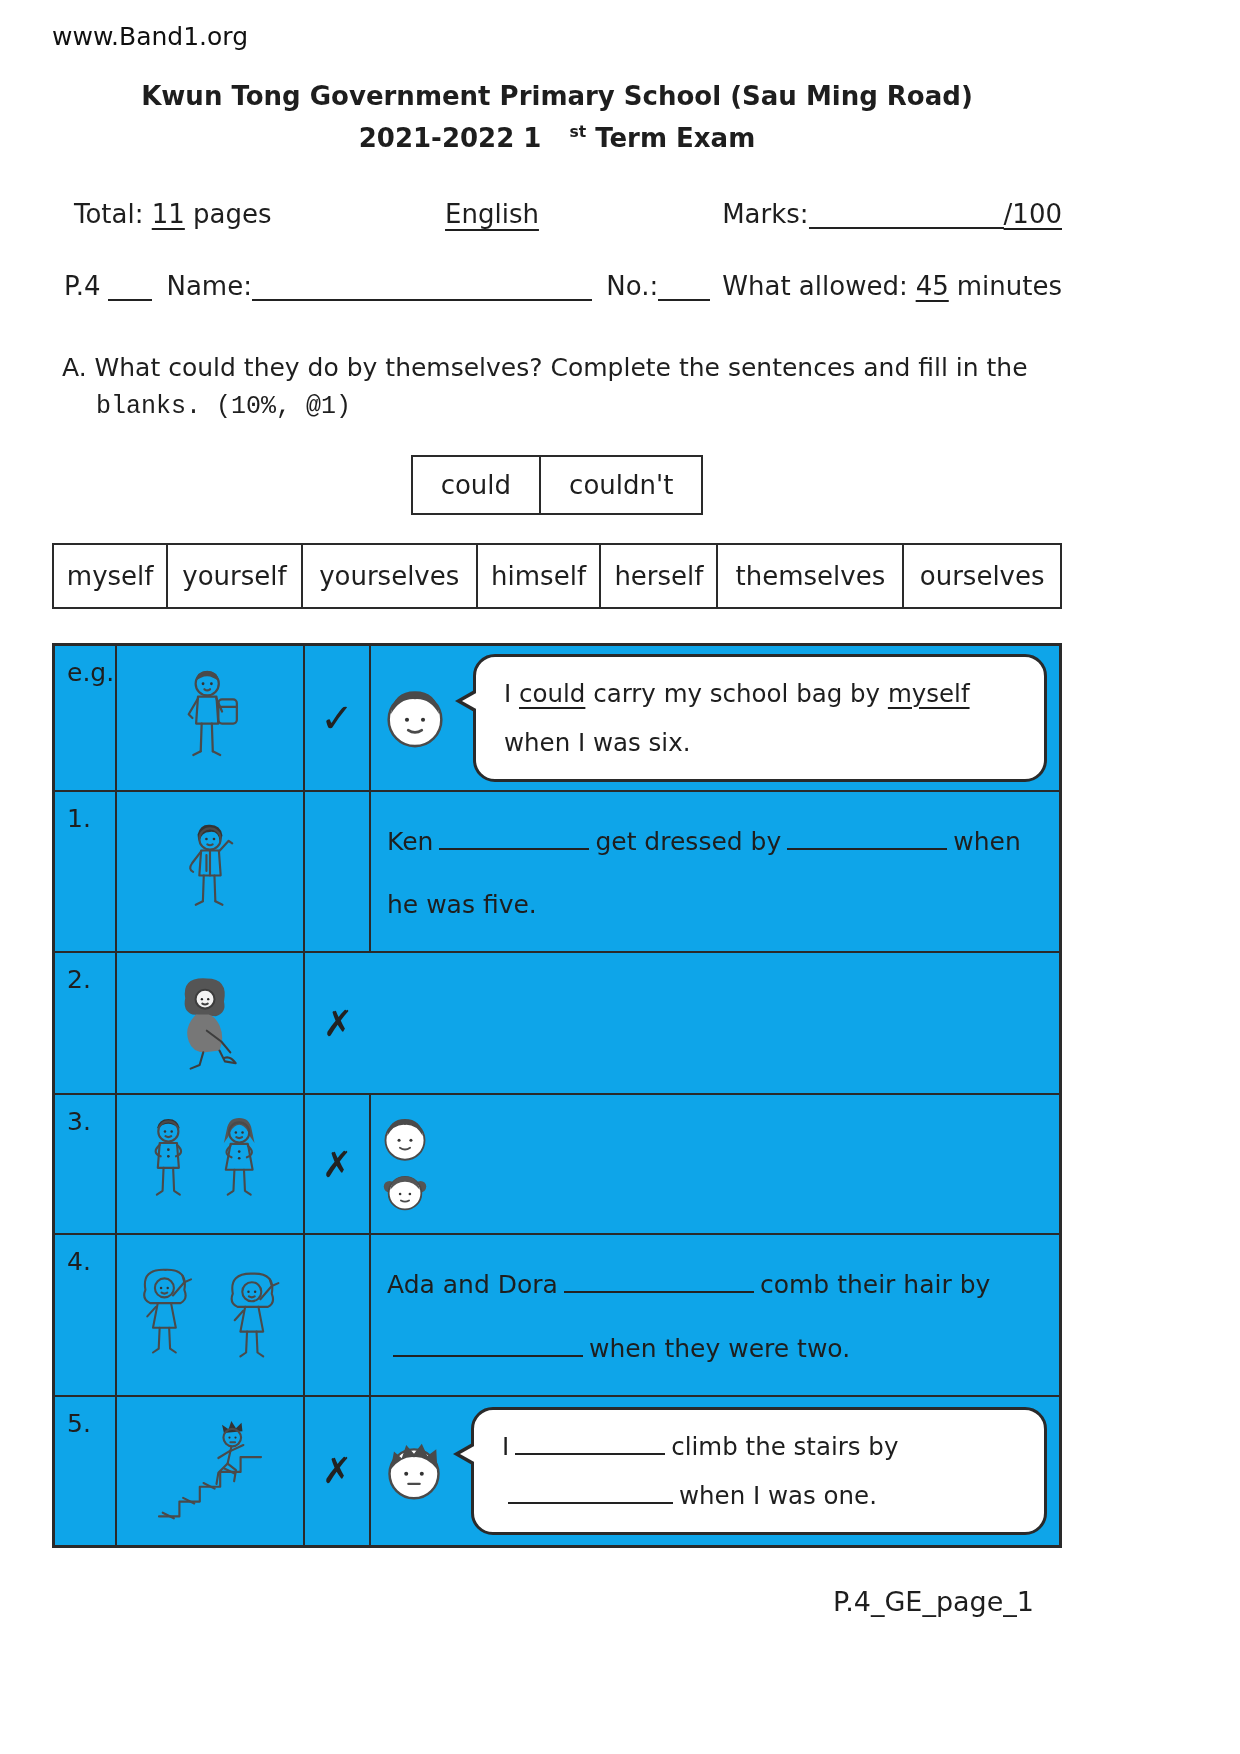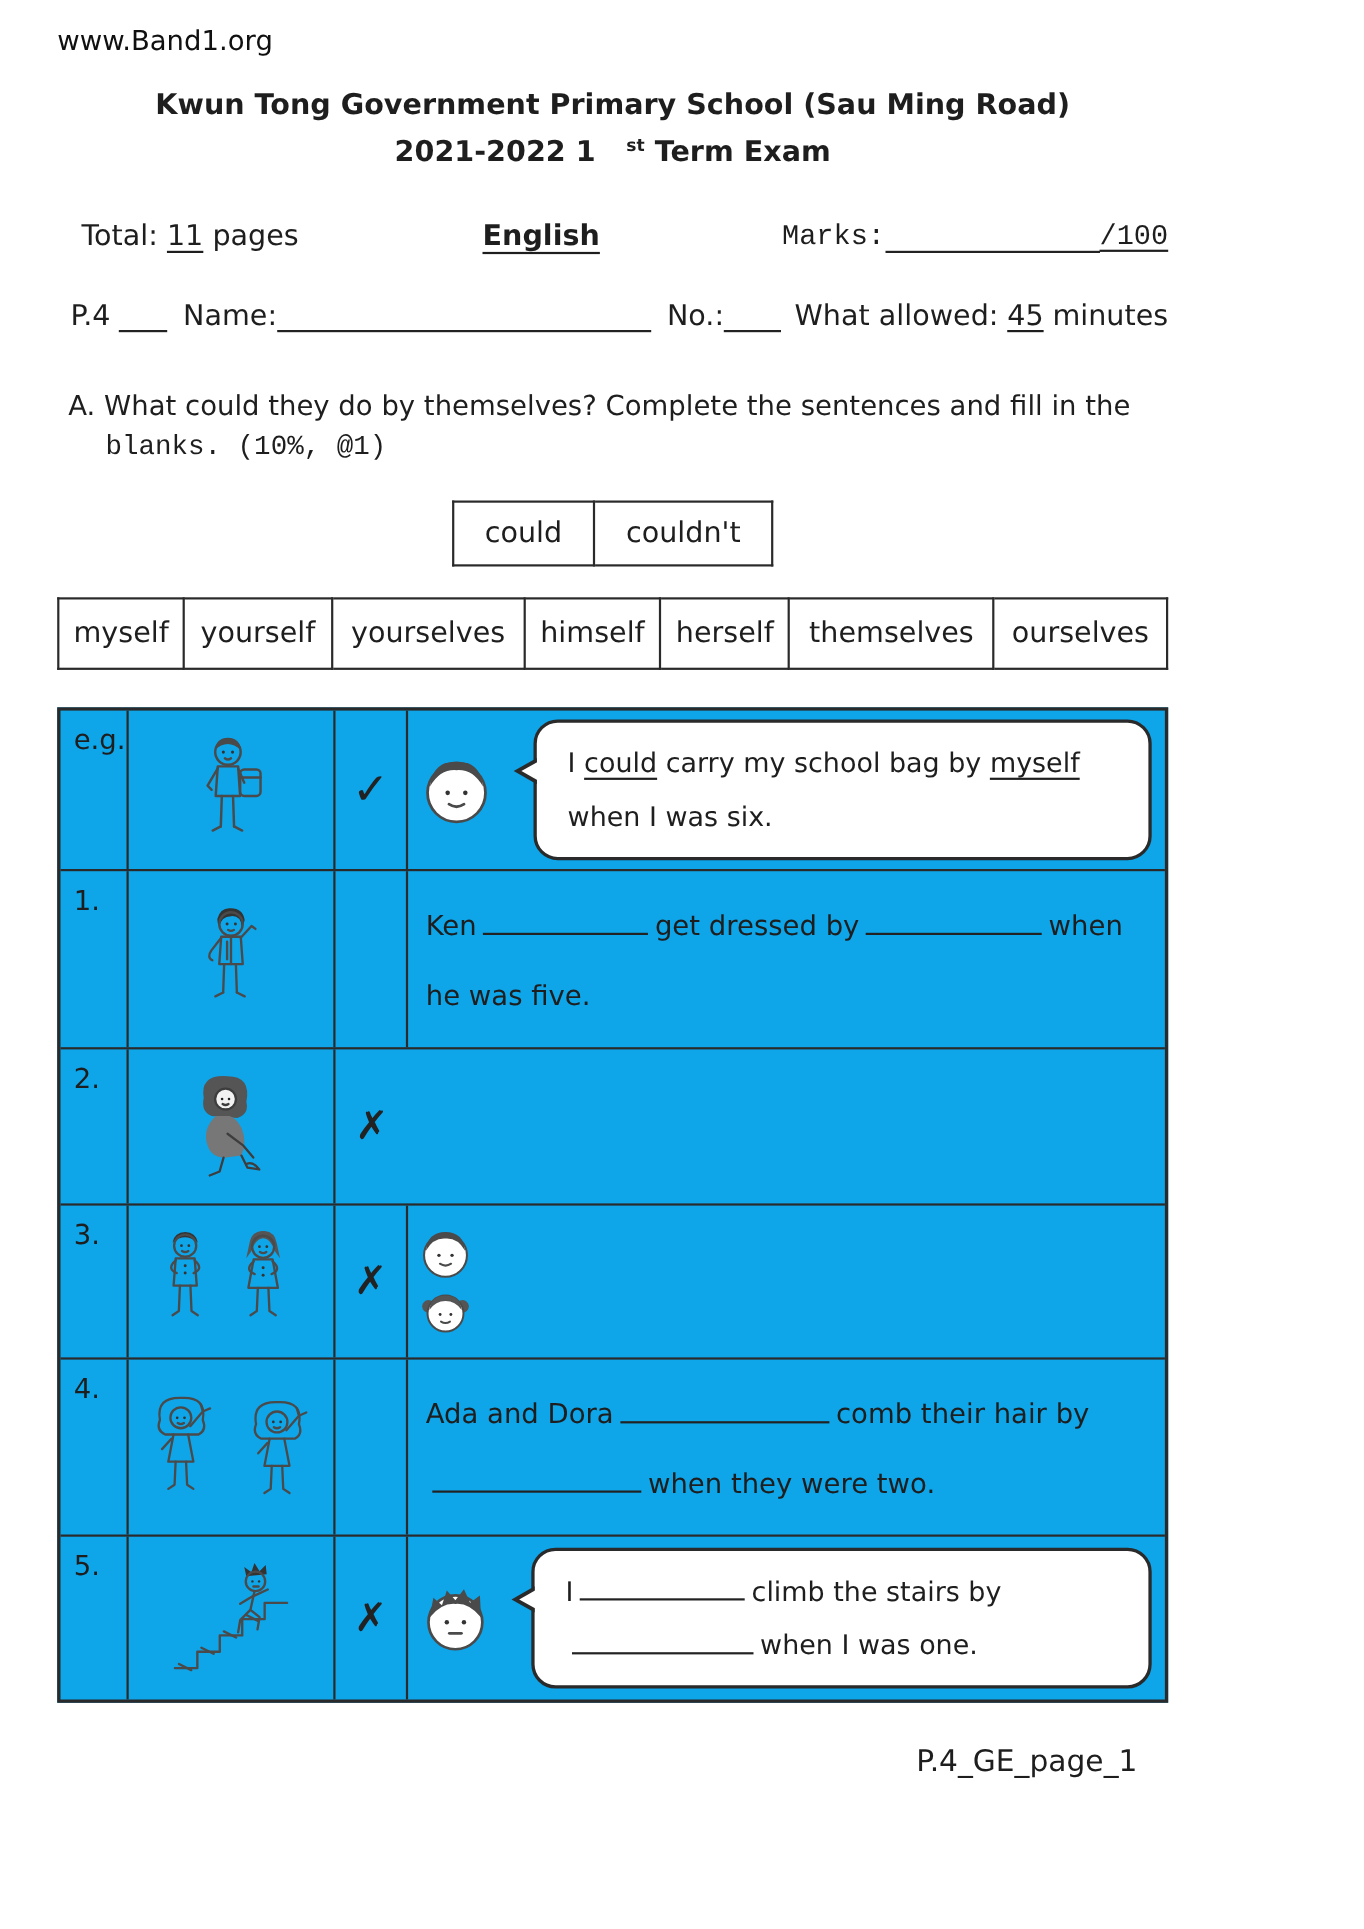--- a/index.html
+++ b/index.html
@@ -16,22 +16,22 @@
 
   .school-name { text-align: center; font-size: 26px; font-weight: bold; margin-top: 18px; }
   .exam-line  { text-align: center; font-size: 26px; font-weight: bold; margin-top: 12px; }
   sup { font-size: 0.6em; margin-left: 28px; }
 
   .u { text-decoration: underline; text-underline-offset: 5px; text-decoration-thickness: 2px; }
   .blank { display: inline-block; border-bottom: 2.5px solid #222; height: 1.05em; vertical-align: baseline; }
 
   .info-row1 { display: flex; align-items: flex-end; margin-top: 46px; font-size: 26px; }
   .info-row1 .total { flex: 0 0 340px; padding-left: 22px; }
-  .subject { flex: 0 0 200px; text-align: center; font-weight: bold; text-decoration: underline; text-underline-offset: 6px; }
-  .marks { flex: 1; display: flex; justify-content: flex-end; align-items: flex-end; gap: 0; font-family: Liberation Mono, monospace; }
+  .subject { flex: 0 0 200px; text-align: center; font-weight: normal; text-decoration: underline; text-underline-offset: 6px; }
+  .marks { flex: 1; display: flex; justify-content: flex-end; align-items: flex-end; gap: 0; }
   .marks-blank { width: 195px; }
 
   .info-row2 { display: flex; align-items: flex-end; margin-top: 42px; font-size: 26px; padding-left: 12px; }
   .class-blank { width: 44px; margin: 0 8px; }
   .name-lbl { margin-left: 6px; }
   .name-blank { flex: 1; min-width: 300px; margin-right: 14px; }
   .no-blank { width: 52px; margin-right: 12px; }
   .time-lbl { margin-right: 8px; }
   .time-unit { margin-left: 8px; }
 
@@ -55,21 +55,21 @@
   .num { font-size: 25px; padding: 12px 0 0 12px; }
   .pic { display: flex; align-items: center; justify-content: center; gap: 6px; padding: 5px 2px; }
   .mark { display: flex; align-items: center; justify-content: center; font-size: 36px; color: #222; }
   .mark-tick { font-size: 40px; }
 
   .sentence { font-size: 25px; padding: 14px 16px; }
   .sentence.plain { line-height: 2.55; padding-top: 18px; }
   .seg-u { text-decoration: underline; text-underline-offset: 5px; text-decoration-thickness: 2px; }
   .seg-blank { display: inline-block; border-bottom: 2.5px solid #222; height: 1em; margin: 0 6px; vertical-align: baseline; }
 
-  .bubble-cell { display: flex; align-items: center; padding: 8px 12px 8px 6px; gap: 12px; }
+  .bubble-cell { display: flex; align-items: center; padding: 8px 12px 8px 6px; }
   .face, .face-stack { flex: 0 0 auto; display: flex; flex-direction: column; align-items: center; gap: 2px; }
   .bubble {
     position: relative; flex: 1;
     border: 3px solid #2a2a2a; border-radius: 22px;
     padding: 12px 18px 12px 28px; margin-left: 20px;
     line-height: 2.0; background: #fff; font-size: 24.5px;
   }
   .bubble::before {
     content: ""; position: absolute; left: -21px; top: 32px;
     border: 12px solid transparent; border-left: none; border-right: 21px solid #2a2a2a;

